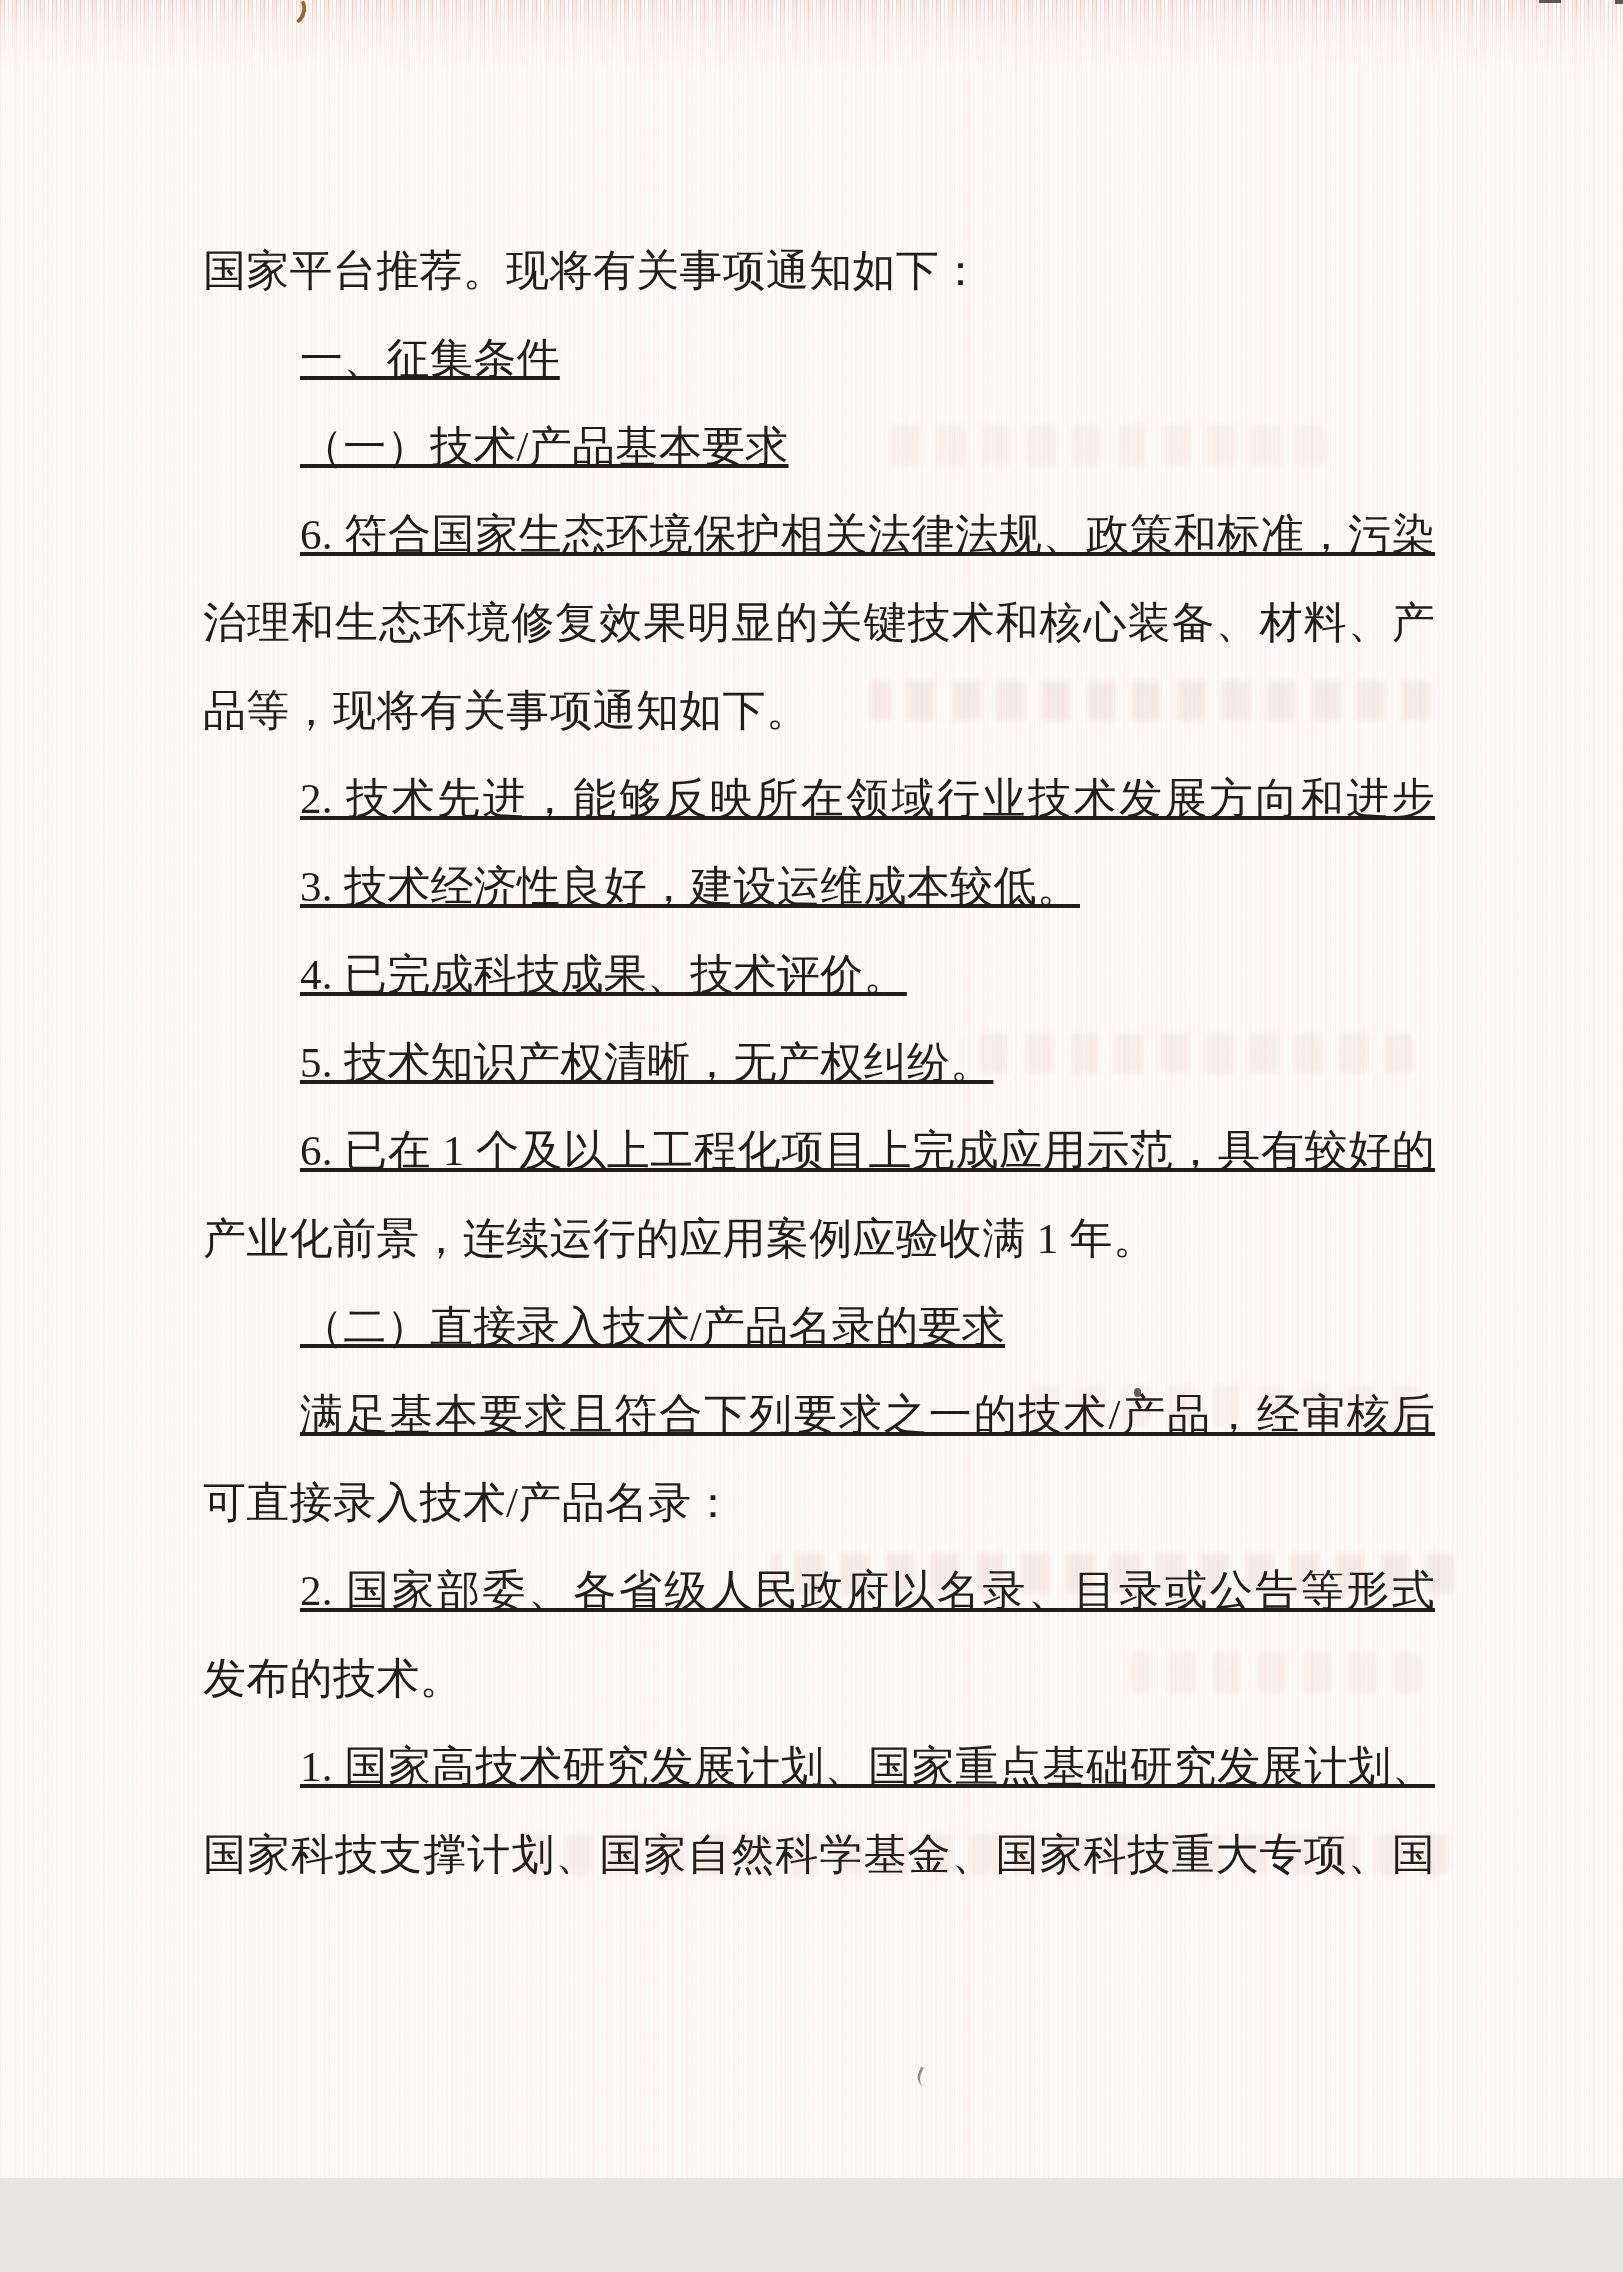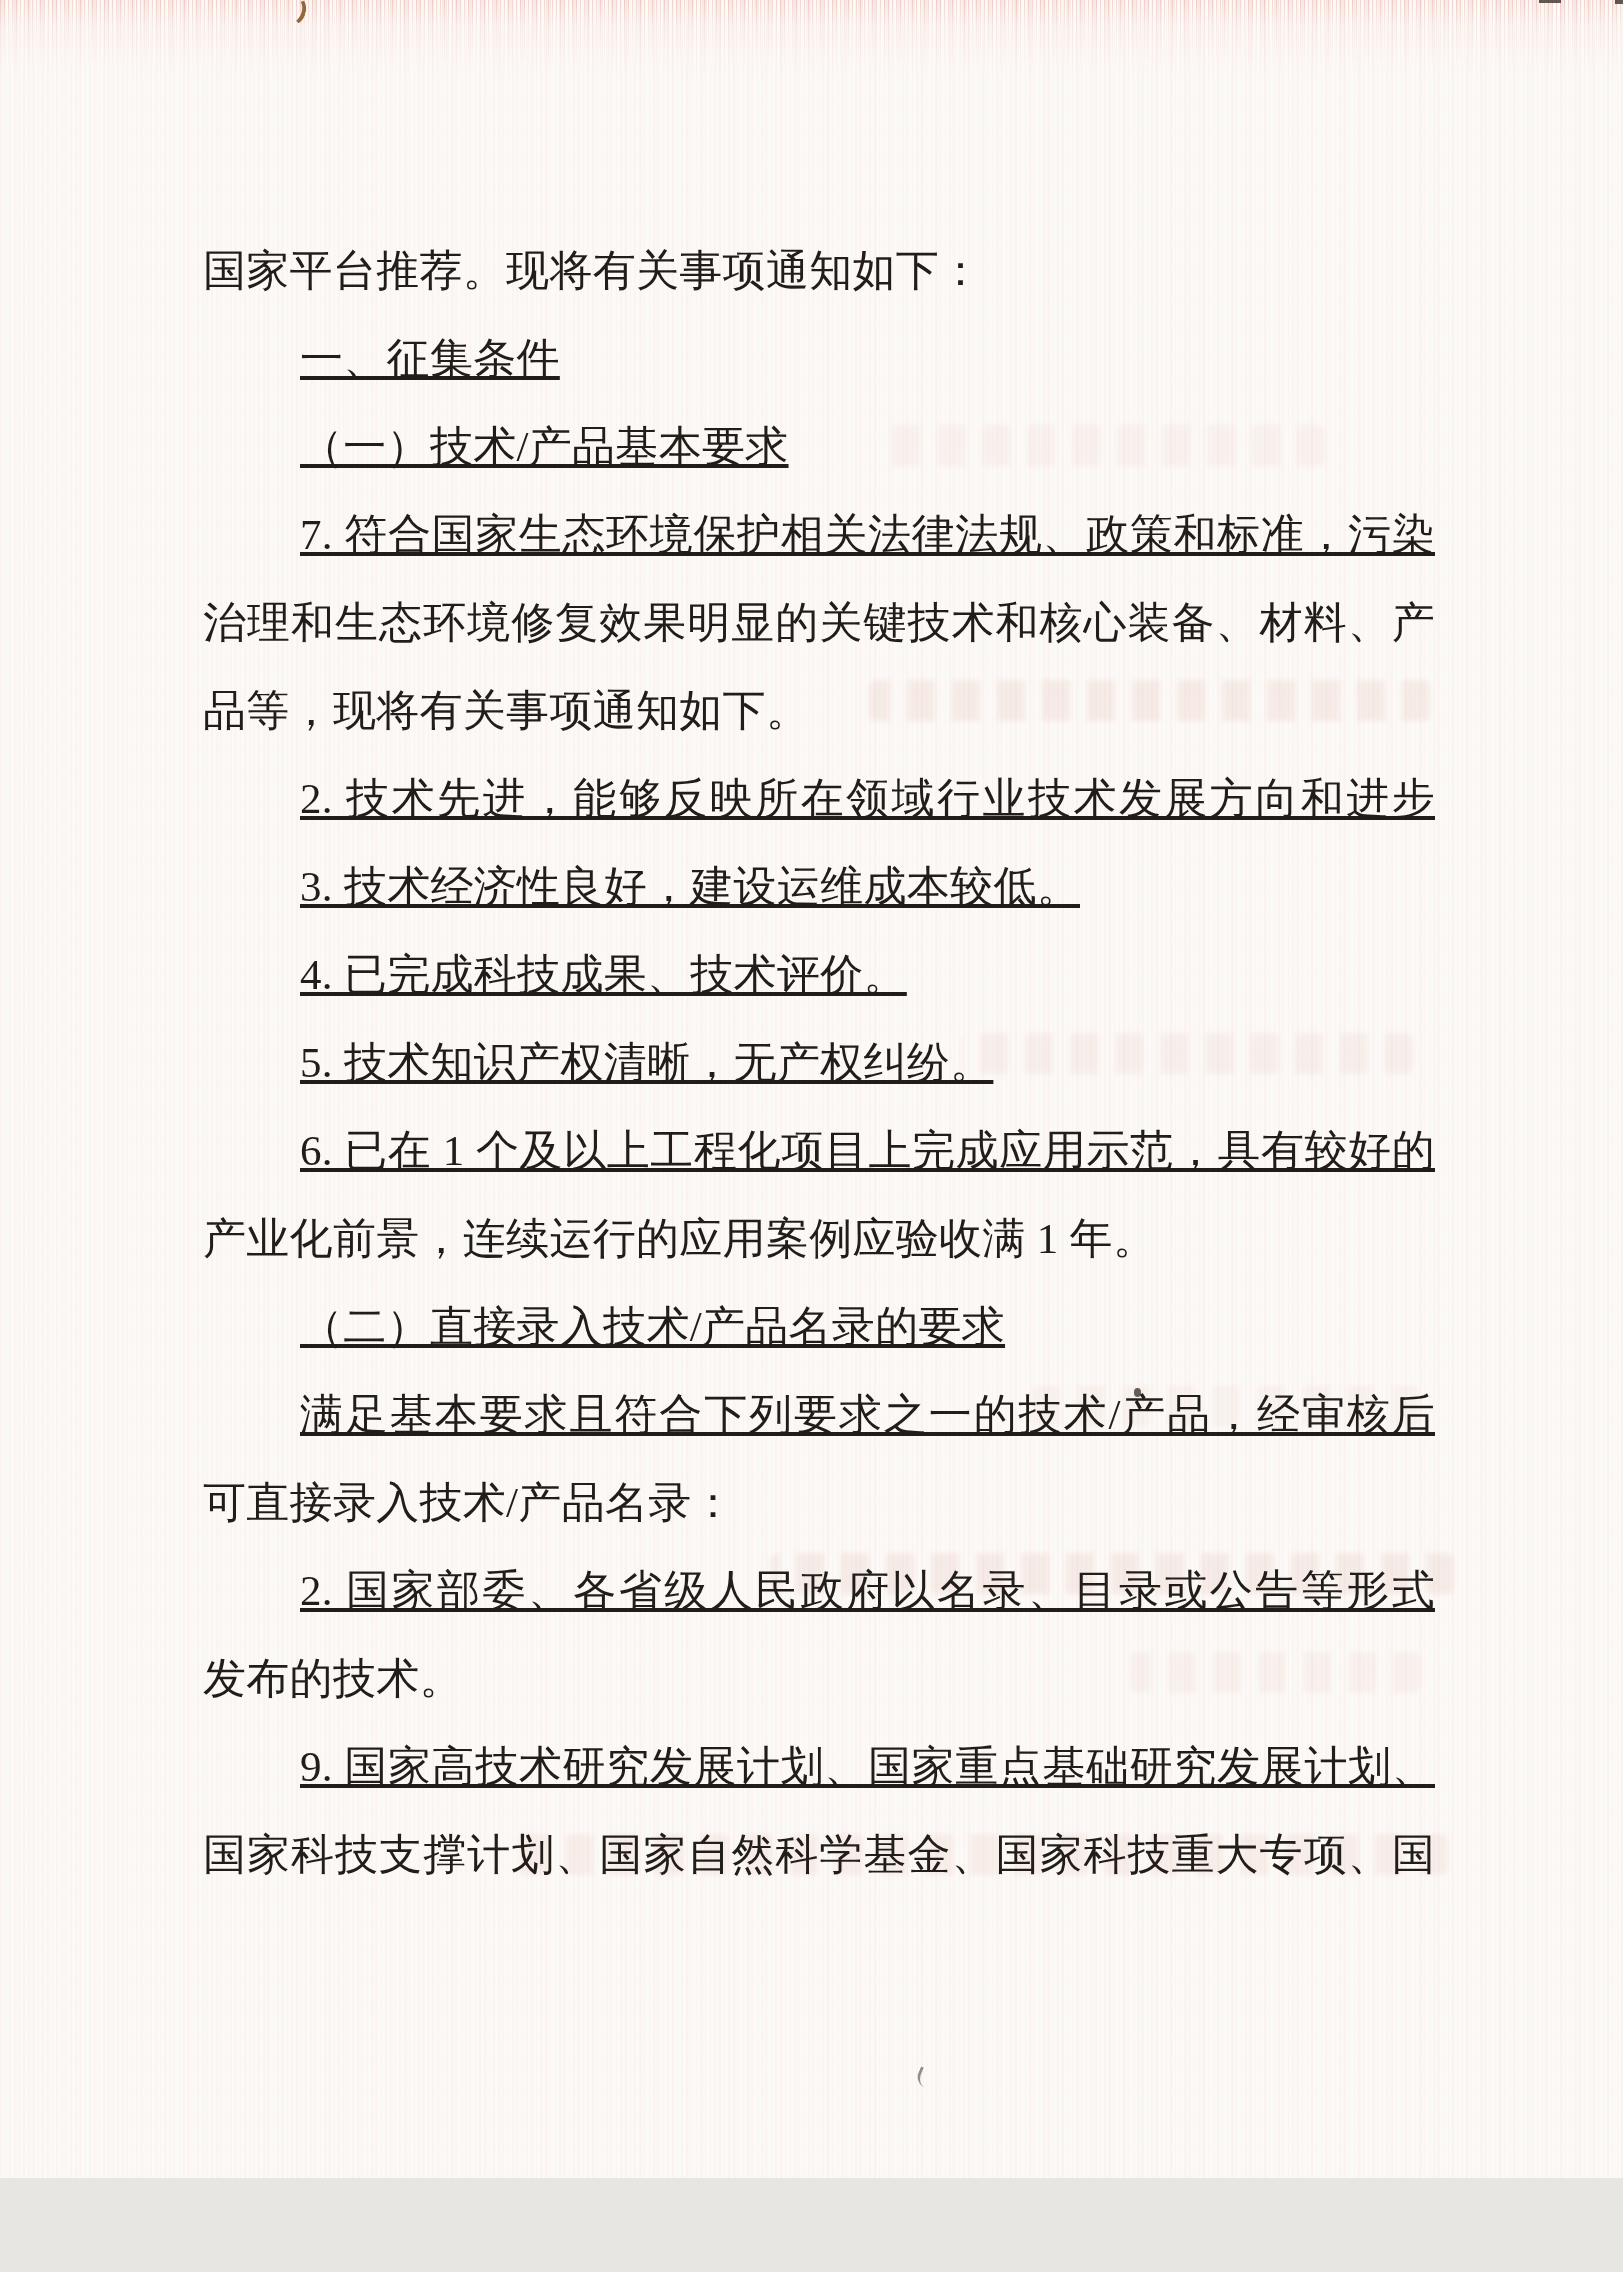--- a/index.html
+++ b/index.html
@@ -100,35 +100,35 @@
   <span class="speck speck-curl"></span>
   <span class="speck speck-sliver-a"></span>
   <span class="speck speck-sliver-b"></span>
   <span class="speck speck-dot"></span>
   <span class="speck speck-stray"></span>
 
   <main class="body">
     <p class="l">国家平台推荐。现将有关事项通知如下：</p>
     <p class="l indent">一、征集条件</p>
     <p class="l indent">（一）技术/产品基本要求</p>
-    <p class="l indent just">7. 符合国家生态环境保护相关法律法规、政策和标准，污染</p>
+    <p class="l indent just">6. 符合国家生态环境保护相关法律法规、政策和标准，污染</p>
     <p class="l just">治理和生态环境修复效果明显的关键技术和核心装备、材料、产</p>
     <p class="l">品等，现将有关事项通知如下。</p>
     <p class="l indent just">2. 技术先进，能够反映所在领域行业技术发展方向和进步</p>
     <p class="l indent">3. 技术经济性良好，建设运维成本较低。</p>
     <p class="l indent">4. 已完成科技成果、技术评价。</p>
     <p class="l indent">5. 技术知识产权清晰，无产权纠纷。</p>
     <p class="l indent just">6. 已在 1 个及以上工程化项目上完成应用示范，具有较好的</p>
     <p class="l">产业化前景，连续运行的应用案例应验收满 1 年。</p>
     <p class="l indent">（二）直接录入技术/产品名录的要求</p>
     <p class="l indent just">满足基本要求且符合下列要求之一的技术/产品，经审核后</p>
     <p class="l">可直接录入技术/产品名录：</p>
     <p class="l indent just">2. 国家部委、各省级人民政府以名录、目录或公告等形式</p>
     <p class="l">发布的技术。</p>
-    <p class="l indent just">9. 国家高技术研究发展计划、国家重点基础研究发展计划、</p>
+    <p class="l indent just">1. 国家高技术研究发展计划、国家重点基础研究发展计划、</p>
     <p class="l just">国家科技支撑计划、国家自然科学基金、国家科技重大专项、国</p>
   </main>
 
   <footer class="footer">
     <span>- 2 -</span>
   </footer>
 
 </div>
 
 

